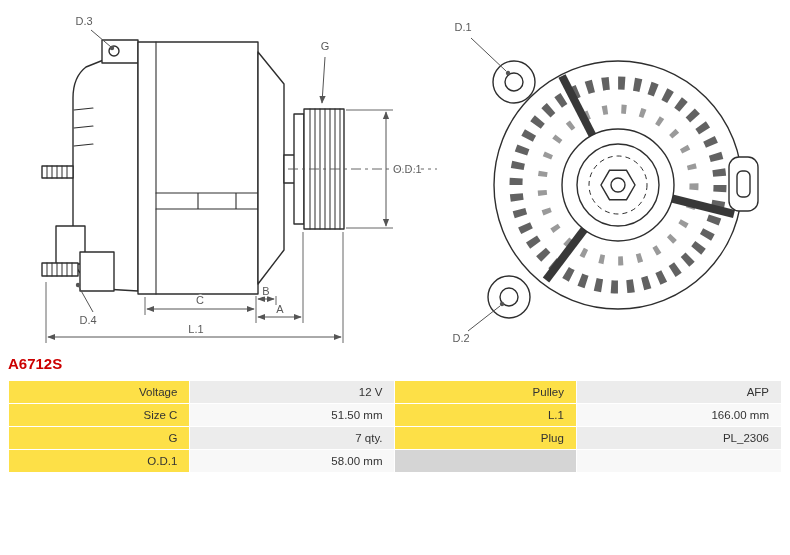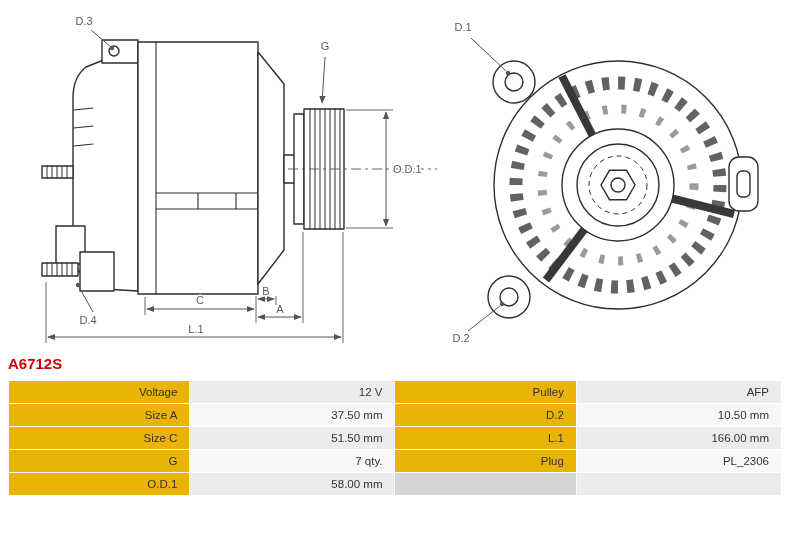--- a/index.html
+++ b/index.html
@@ -21,21 +21,21 @@
   }
   table.spec {
     border-collapse:separate; border-spacing:1px;
     margin:4px 8px 0 8px; width:774px; table-layout:fixed;
     font-size:11.5px; color:#333333;
   }
   .spec td {
     height:22px; padding:0 12px 0 4px; text-align:right;
     vertical-align:middle; white-space:nowrap; overflow:hidden;
   }
-  .spec td.lbl { background:#eab308; width:160px; }
+  .spec td.lbl { background:#fde047; width:160px; }
   .spec td.val { width:181px; }
   .spec tr:nth-child(odd)  td.val { background:#ececec; }
   .spec tr:nth-child(even) td.val { background:#f8f8f8; }
   .spec td.blank { background:#d5d5d5; }
 </style>
 </head>
 <body>
 
 <div>
 
@@ -141,26 +141,20 @@
 
   <table class="spec">
     <tbody>
       <tr>
         <td class="lbl">Voltage</td>
         <td class="val">12 V</td>
         <td class="lbl">Pulley</td>
         <td class="val">AFP</td>
       </tr>
       <tr>
-        <td class="lbl">Size A</td>
-        <td class="val">37.50 mm</td>
-        <td class="lbl">D.2</td>
-        <td class="val">10.50 mm</td>
-      </tr>
-      <tr>
         <td class="lbl">Size C</td>
         <td class="val">51.50 mm</td>
         <td class="lbl">L.1</td>
         <td class="val">166.00 mm</td>
       </tr>
       <tr>
         <td class="lbl">G</td>
         <td class="val">7 qty.</td>
         <td class="lbl">Plug</td>
         <td class="val">PL_2306</td>

